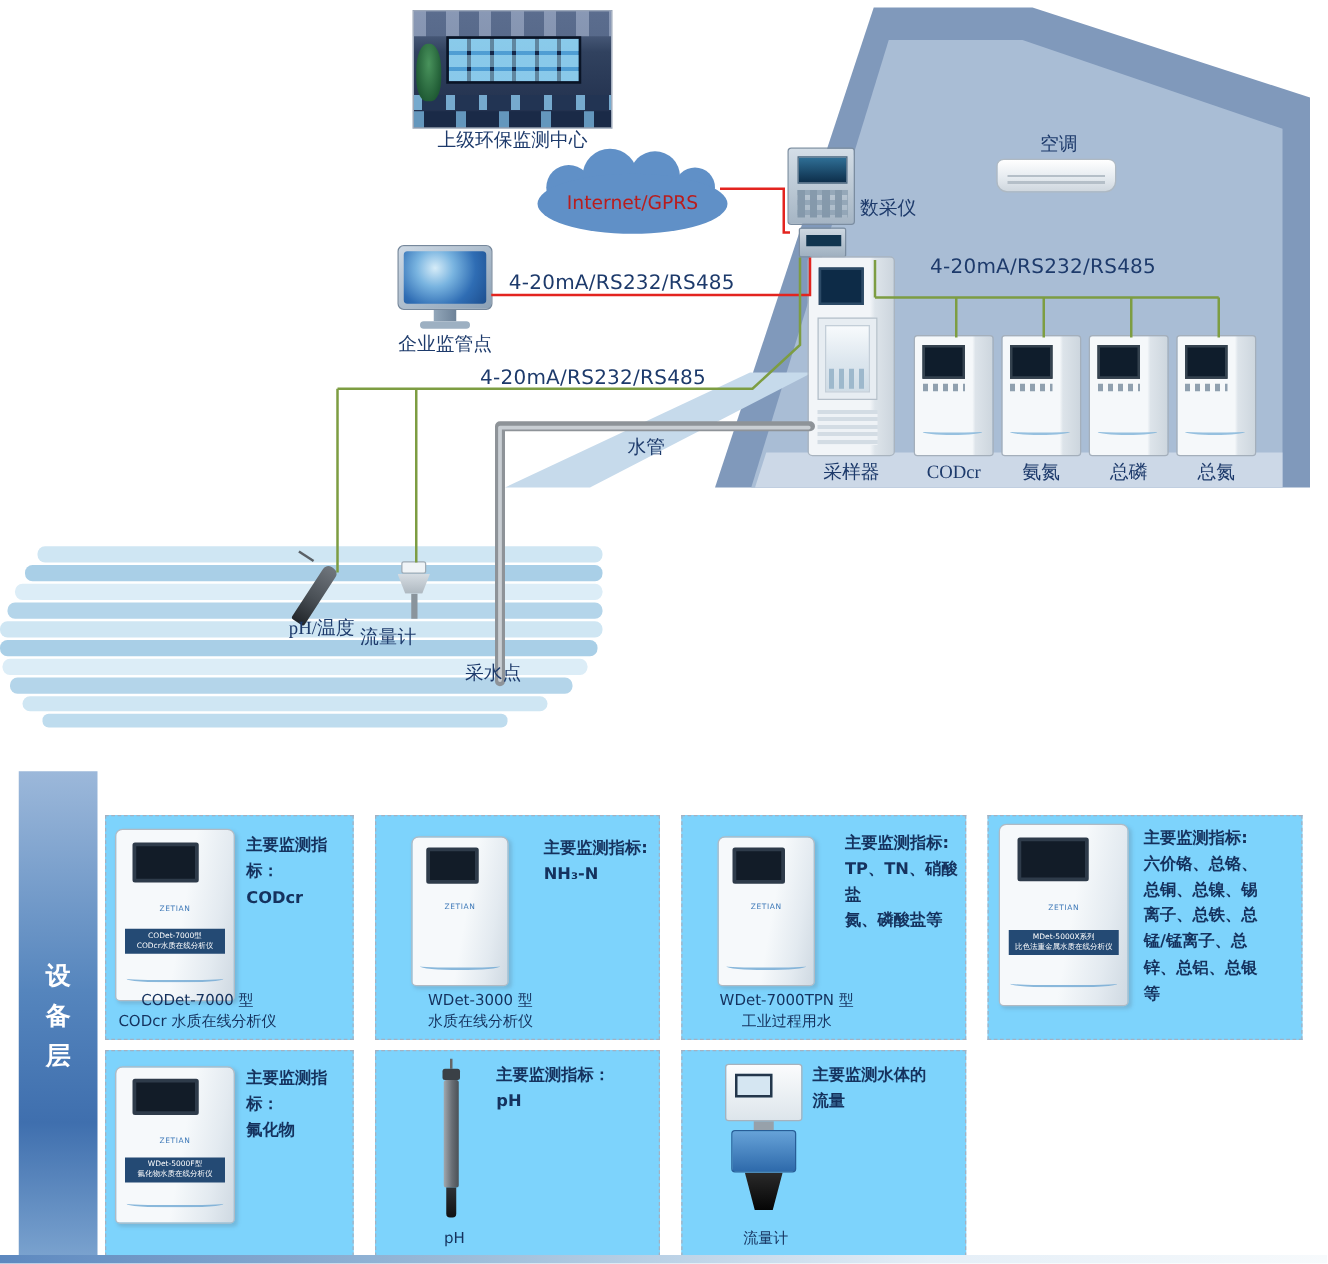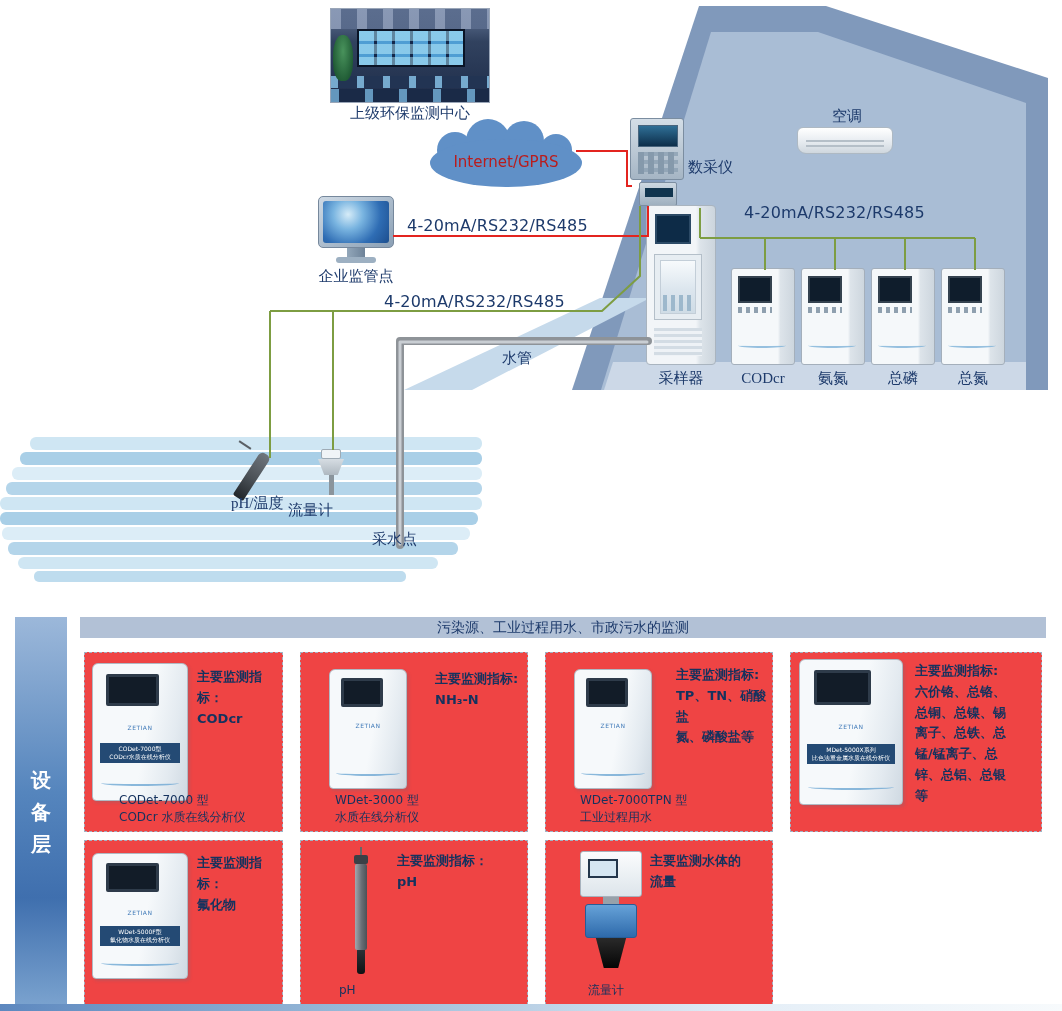--- a/index.html
+++ b/index.html
@@ -64,30 +64,30 @@
   .ph-probe { background:linear-gradient(180deg,#70767d 0%,#4a5056 55%,#22262a 100%); border-radius:5px 5px 2px 2px; transform:rotate(33deg); }
   .ph-wire { position:absolute; width:14px; height:2px; background:#5a6066; transform:rotate(33deg); }
   .fs-cap { width:20px; height:10px; margin:0 auto; background:#f0f4f7; border:1px solid #9fabb5; border-radius:2px; }
   .fs-body { width:26px; height:16px; background:linear-gradient(180deg,#d6dde3,#aeb8c0); clip-path:polygon(0 0,100% 0,76% 100%,24% 100%); }
   .fs-stem { width:5px; height:20px; margin:0 auto; background:#8a949c; }
 
   
   .sidebar { position:absolute; background:linear-gradient(180deg,#9cb8da 0%,#5585bd 45%,#3f6fae 72%,#7ba3cf 100%); display:flex; align-items:center; justify-content:center; z-index:2; }
   .sidebar-text { width:24px; color:#ffffff; font-size:20px; font-weight:bold; line-height:1.6; text-align:center; word-break:break-all; line-break:anywhere; }
   .eq-header { position:absolute; background:#b2c1d6; color:#1d3a6b; font-size:14px; text-align:center; line-height:21px; z-index:2; white-space:nowrap; overflow:hidden; }
-  .cell { position:absolute; border:1px dashed #a3b1c2; background:#ef4444; z-index:2; }
+  .cell { position:absolute; border:1px dashed #a3b1c2; background:#7dd3fc; z-index:2; }
 
   .cab { position:absolute; background:linear-gradient(100deg,#f6f9fb 0%,#f6f9fb 55%,#e3eaf0 80%,#cfd9e2 100%); border:1px solid #b0bac4; border-radius:6px 6px 4px 4px; box-shadow:2px 2px 3px rgba(90,110,130,.25); }
   .cab-screen { position:absolute; top:7%; left:14%; width:56%; height:24%; background:#121c28; border:3px solid #2e3b4a; border-radius:2px; }
   .cab-logo { position:absolute; top:44%; left:0; width:100%; text-align:center; font-size:6px; color:#3e79b8; letter-spacing:.5px; }
   .cab-band { position:absolute; top:58%; left:7%; width:86%; background:#244a74; color:#ffffff; font-size:6px; line-height:1.35; text-align:center; padding:2px 0; white-space:pre-line; }
   .cab-wave { position:absolute; bottom:10%; left:8%; width:84%; height:6px; border-bottom:2px solid #6fa8d4; border-radius:50%; opacity:.8; }
 
   .spec { position:absolute; font-size:13px; font-weight:bold; color:#15325e; line-height:1.6; white-space:pre-line; z-index:3; }
-  .pname { position:absolute; bottom:5px; font-size:12px; color:#15325e; white-space:pre-line; line-height:1.4; z-index:3;margin-left:32px; }
+  .pname { position:absolute; bottom:5px; font-size:12px; color:#15325e; text-align:center; white-space:pre-line; line-height:1.4; z-index:3; }
 
   .probe { position:absolute; width:16px; height:132px; }
   .pr-wire { width:2px; height:8px; margin:0 auto; background:#666; }
   .pr-cap { width:14px; height:9px; margin:0 auto; background:#3a4046; border-radius:2px; }
   .pr-body { width:12px; height:86px; margin:0 auto; background:linear-gradient(90deg,#a2a8ae,#686e75 55%,#4b5157); border-radius:2px; }
   .pr-tip { width:8px; height:24px; margin:0 auto; background:linear-gradient(180deg,#2c3136,#101214); border-radius:0 0 3px 3px; }
 
   .fmeter { position:absolute; width:66px; height:128px; }
   .fm-head { width:62px; height:46px; margin:0 auto; background:linear-gradient(180deg,#fbfcfd,#dde5eb); border:1px solid #a7b2bd; border-radius:3px; position:relative; }
   .fm-screen { position:absolute; left:7px; top:7px; width:30px; height:19px; background:#d5e6f2; border:2px solid #23364b; }
@@ -232,25 +232,24 @@
   <div class="lbl" style="left:502px;top:349px">水管</div>
   <div class="lbl c" style="left:646px;top:369px;width:70px">采样器</div>
   <div class="lbl c" style="left:731px;top:369px;width:64px">CODcr</div>
   <div class="lbl c" style="left:801px;top:369px;width:64px">氨氮</div>
   <div class="lbl c" style="left:871px;top:369px;width:64px">总磷</div>
   <div class="lbl c" style="left:941px;top:369px;width:64px">总氮</div>
   <div class="lbl" style="left:231px;top:494px">pH/温度</div>
   <div class="lbl" style="left:288px;top:501px">流量计</div>
   <div class="lbl" style="left:372px;top:530px">采水点</div>
 
-  <div class="sidebar" style="left:15px;top:617px;width:52px;height:390px">
+  <div class="sidebar" style="left:15px;top:617px;width:63px;height:390px">
     <div class="sidebar-text">设备层</div>
   </div>
 
-  <div class="eq-header" style="left:80px;top:617px;width:966px;height:21px">污染源、工业过程用水、市政污水的监测</div>
 
   <div class="cell" style="left:84px;top:652px;width:199px;height:180px">
     <div class="cab" style="left:7px;top:10px;width:96px;height:138px">
       <div class="cab-screen"></div>
       <div class="cab-logo">ZETIAN</div>
       <div class="cab-band">CODet-7000型
 CODcr水质在线分析仪</div>
       <div class="cab-wave"></div>
     </div>
     <div class="spec" style="left:112px;top:14px;width:84px">主要监测指标：

